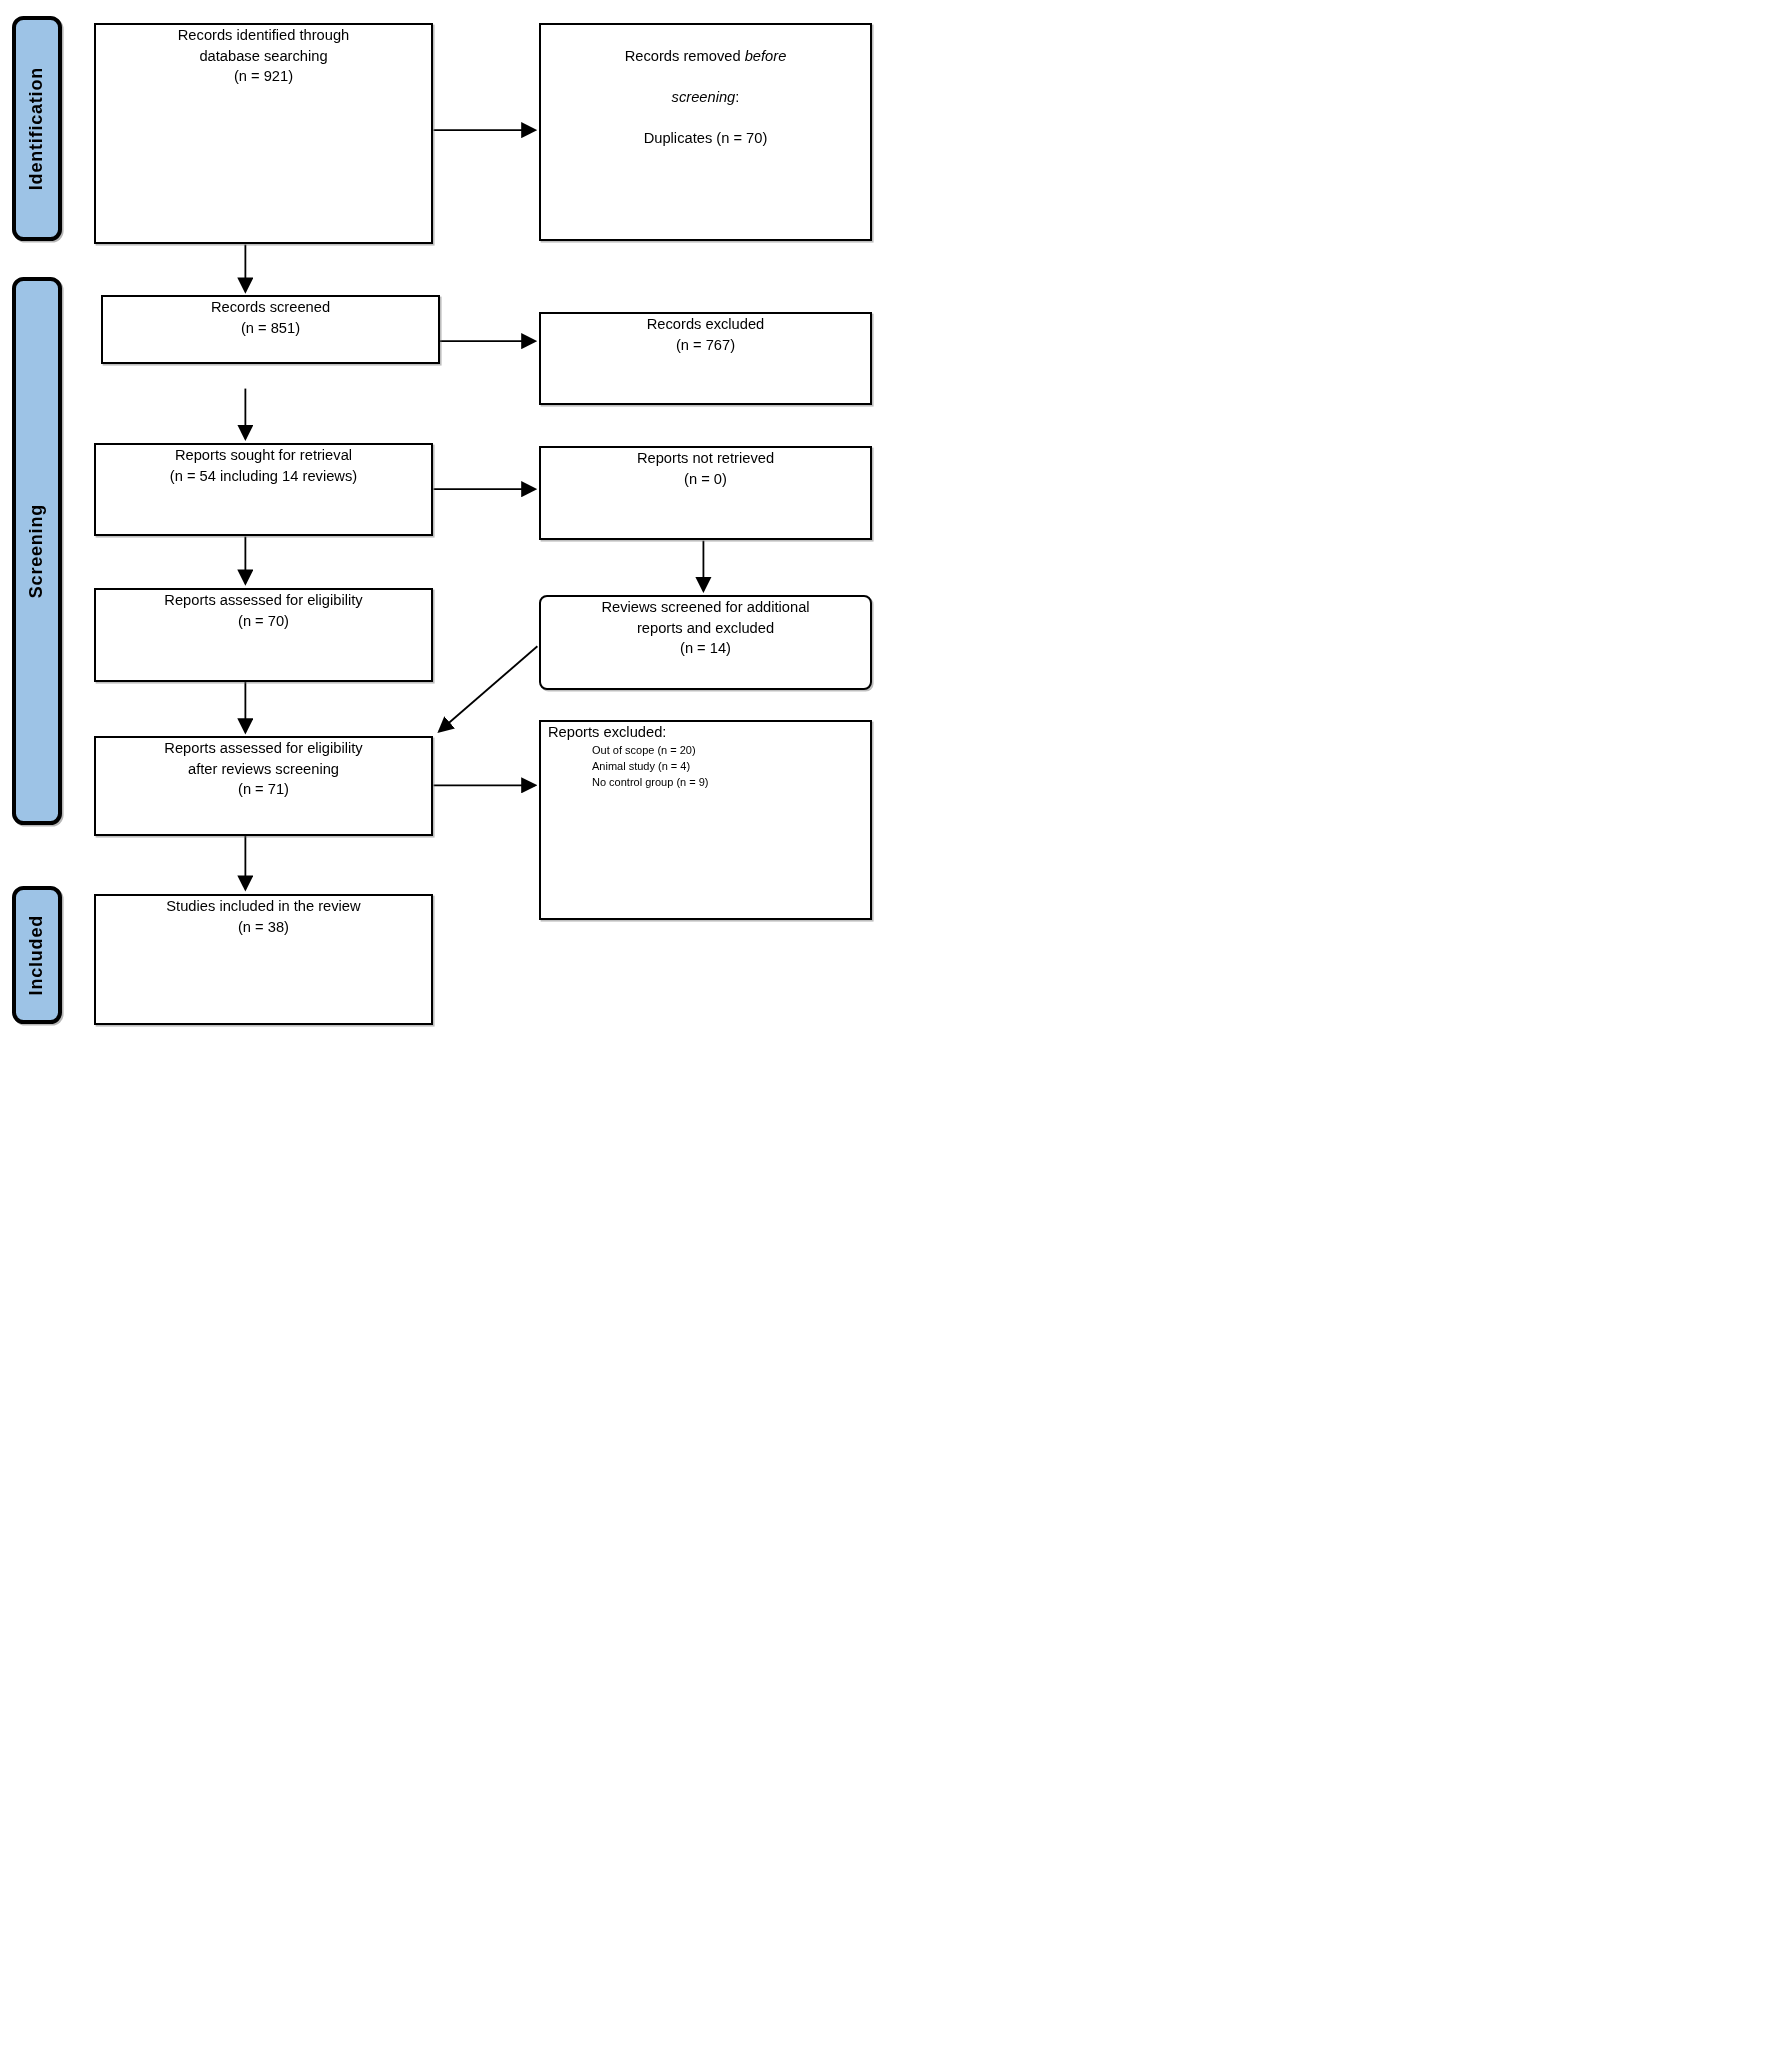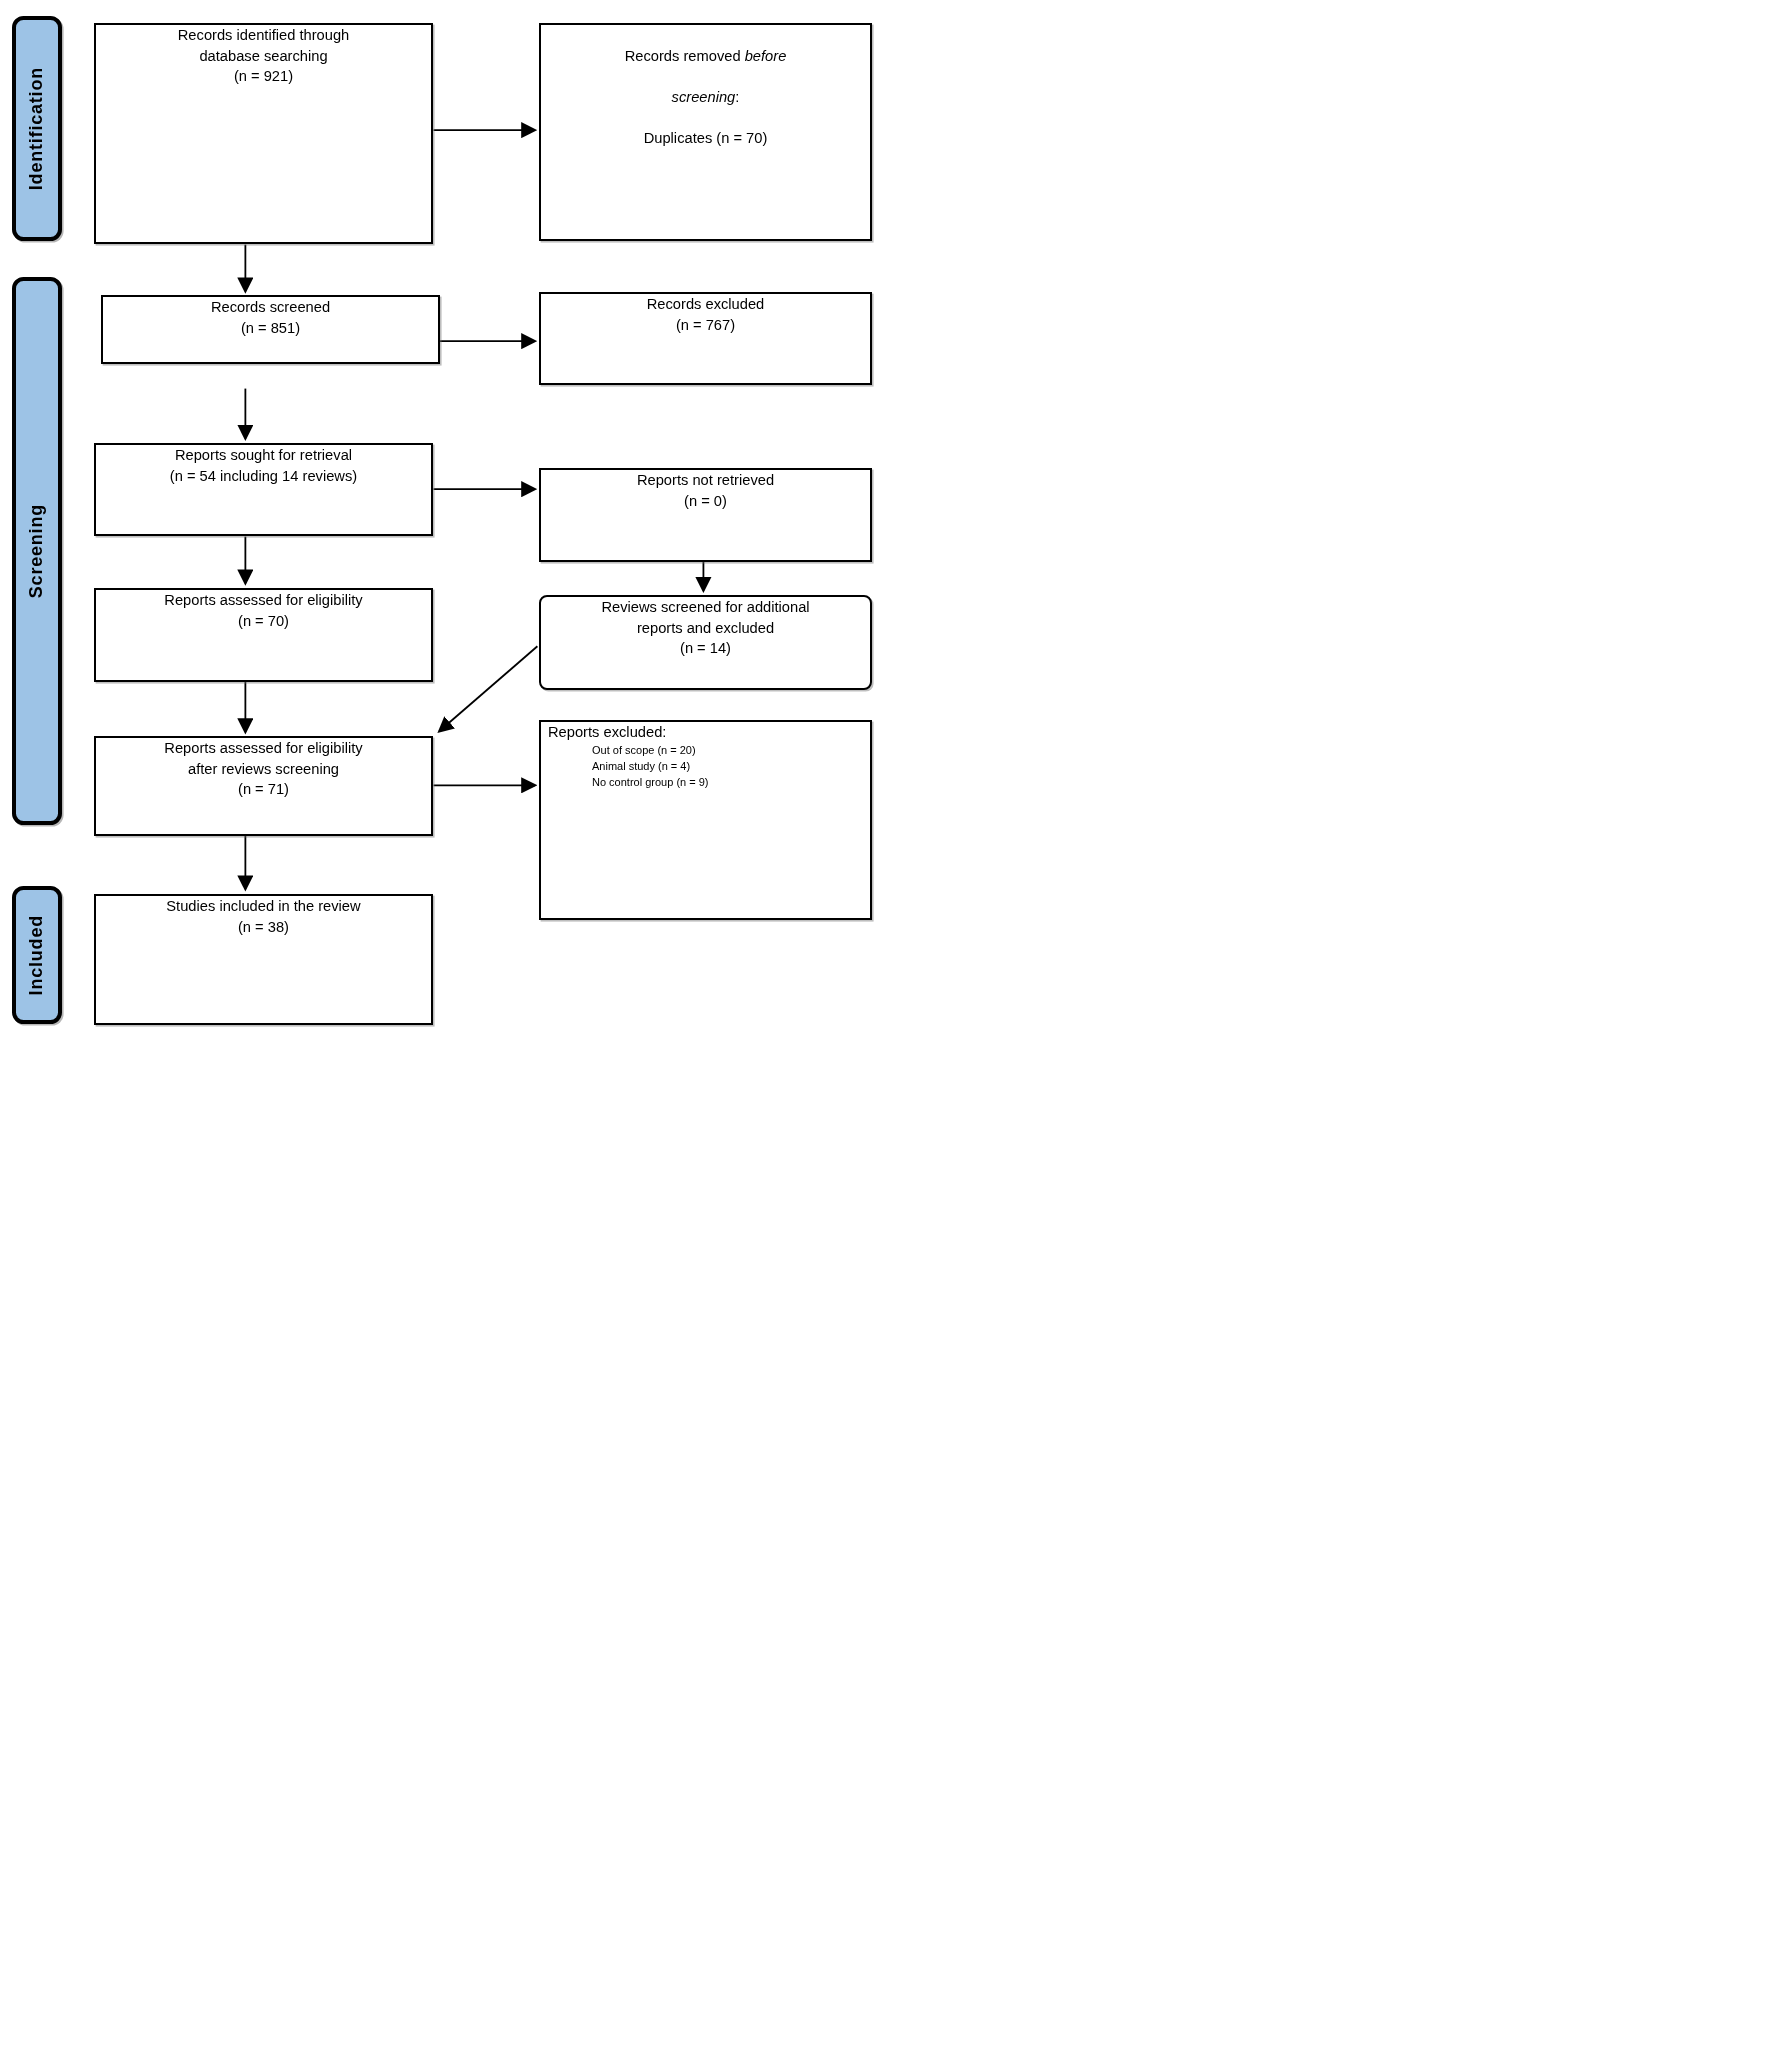--- a/index.html
+++ b/index.html
@@ -145,26 +145,26 @@
   </div>
 
   <div class="box" style="left:539px; top:23px; width:333px; height:218px;">
     <div class="box-text">
       <div><span>Records removed </span><span class="it">before</span></div>
       <div><span class="it">screening</span><span>:</span></div>
       <div>Duplicates (n = 70)</div>
     </div>
   </div>
 
-  <div class="box" style="left:539px; top:292px; width:333px; height:93px;">
+  <div class="box" style="left:539px; top:312px; width:333px; height:93px;">
     <div class="box-text">Records excluded
 (n = 767)</div>
   </div>
 
-  <div class="box" style="left:539px; top:446px; width:333px; height:94px;margin-top:22px;">
+  <div class="box" style="left:539px; top:446px; width:333px; height:94px;">
     <div class="box-text">Reports not retrieved
 (n = 0)</div>
   </div>
 
   <div class="box" style="left:539px; top:595px; width:333px; height:95px;border-radius:8px;">
     <div class="box-text">Reviews screened for additional
 reports and excluded
 (n = 14)</div>
   </div>
 

